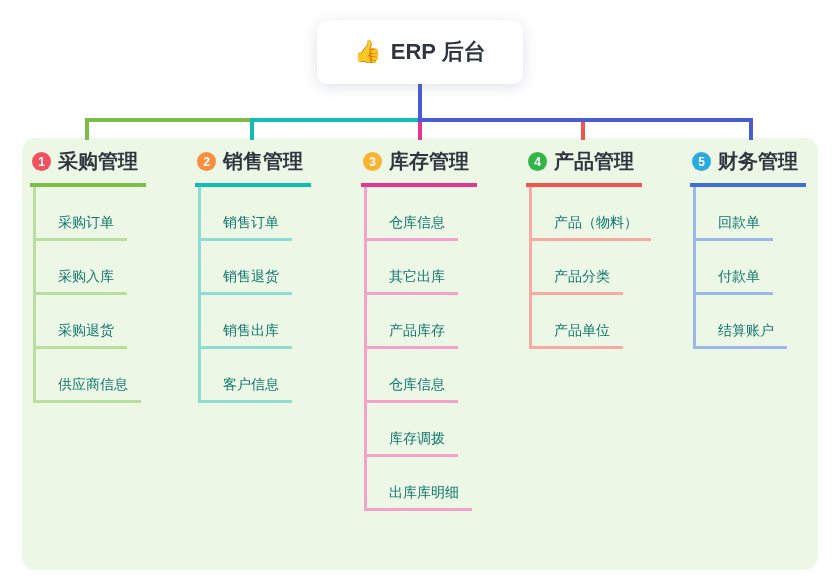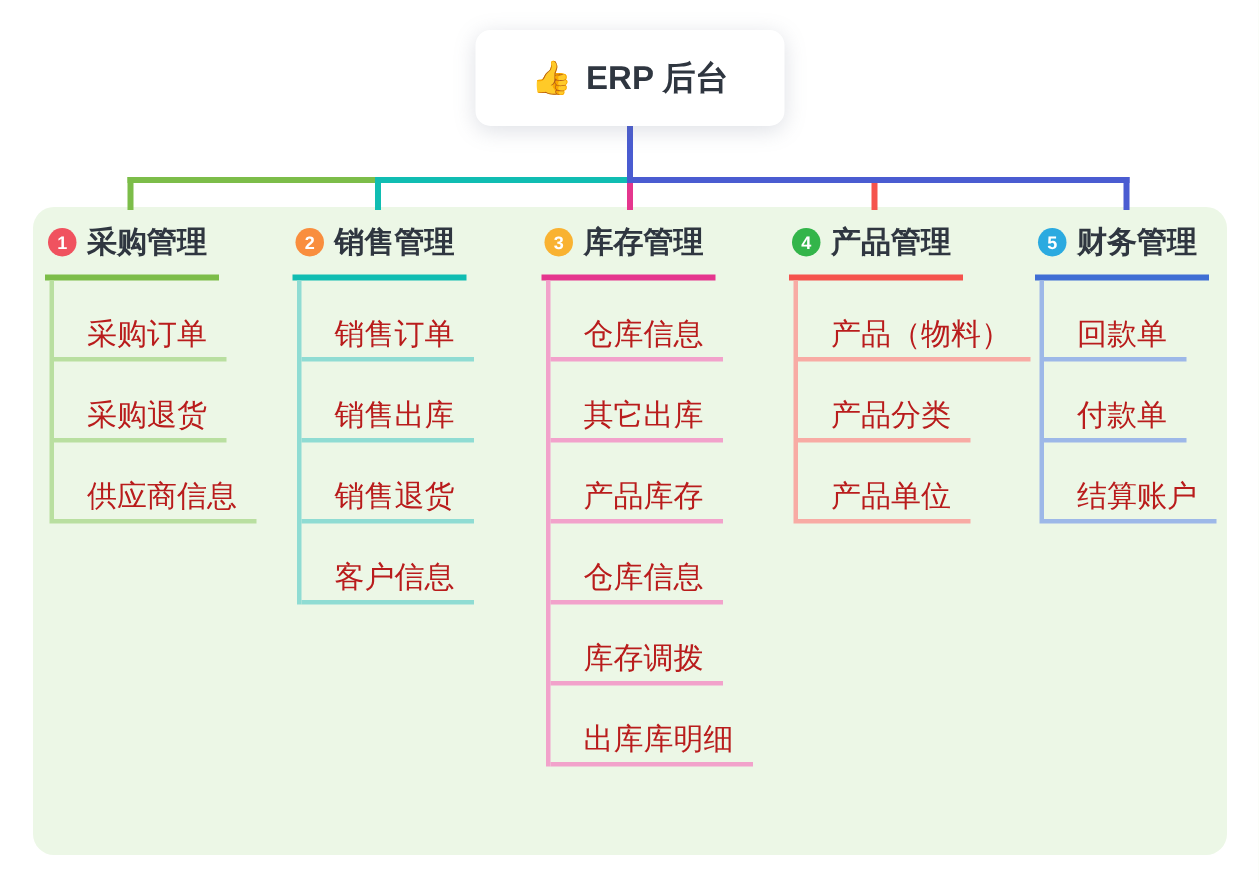--- a/index.html
+++ b/index.html
@@ -25,22 +25,22 @@
   
   .branch { position:absolute; top:138px; width:150px; z-index:2; }
   .branch-title { display:flex; align-items:center; width:116px;
                   padding:10px 0 8px 2px; border-bottom:4px solid var(--main); }
   .badge { width:19px; height:19px; min-width:19px; border-radius:50%;
            background:var(--badge); color:#fff; font-size:12px; font-weight:700;
            display:flex; align-items:center; justify-content:center; margin-right:7px; }
   .branch-label { font-size:20px; font-weight:600; color:#2f3640; white-space:nowrap; }
   .children { list-style:none; border-left:3px solid var(--light); margin-left:3px; }
   .child { padding:26px 13px 5px 22px; border-bottom:3px solid var(--light);
-           width:fit-content; font-size:20px; line-height:20px; color:#b91c1c;
-           white-space:nowrap; }
+           width:fit-content; font-size:14px; line-height:20px; color:#0f766e;
+           white-space:nowrap;font-family:Liberation Serif, serif; }
 </style>
 </head>
 <body>
 
 <div class="stage">
 
   <div class="panel" style="background-color: rgb(236, 247, 230);"></div>
 
   <div class="root-card">
     <span class="emoji">👍</span>
@@ -57,34 +57,35 @@
   <div class="line" style="left: 581px; top: 122px; width: 4px; height: 18px; background-color: rgb(245, 83, 77);"></div>
   <div class="line" style="left: 749px; top: 118px; width: 4px; height: 22px; background-color: rgb(74, 92, 209);"></div>
 
   <div class="branch" style="left: 30px; --main: #7cbd49; --light: #b9dfa0; --badge: #f0525f;">
     <div class="branch-title">
       <span class="badge">1</span>
       <span class="branch-label">采购管理</span>
     </div>
     <ul class="children">
       <li class="child">采购订单</li>
+      <li class="child">采购入库</li>
       <li class="child">采购退货</li>
       <li class="child">供应商信息</li>
     </ul>
   </div>
 
   <div class="branch" style="left: 195px; --main: #10bdb2; --light: #8fdcd3; --badge: #f98e3e;">
     <div class="branch-title">
       <span class="badge">2</span>
       <span class="branch-label">销售管理</span>
     </div>
     <ul class="children">
       <li class="child">销售订单</li>
+      <li class="child">销售退货</li>
       <li class="child">销售出库</li>
-      <li class="child">销售退货</li>
       <li class="child">客户信息</li>
     </ul>
   </div>
 
   <div class="branch" style="left: 361px; --main: #e5368e; --light: #f2a2cb; --badge: #f9b231;">
     <div class="branch-title">
       <span class="badge">3</span>
       <span class="branch-label">库存管理</span>
     </div>
     <ul class="children">

